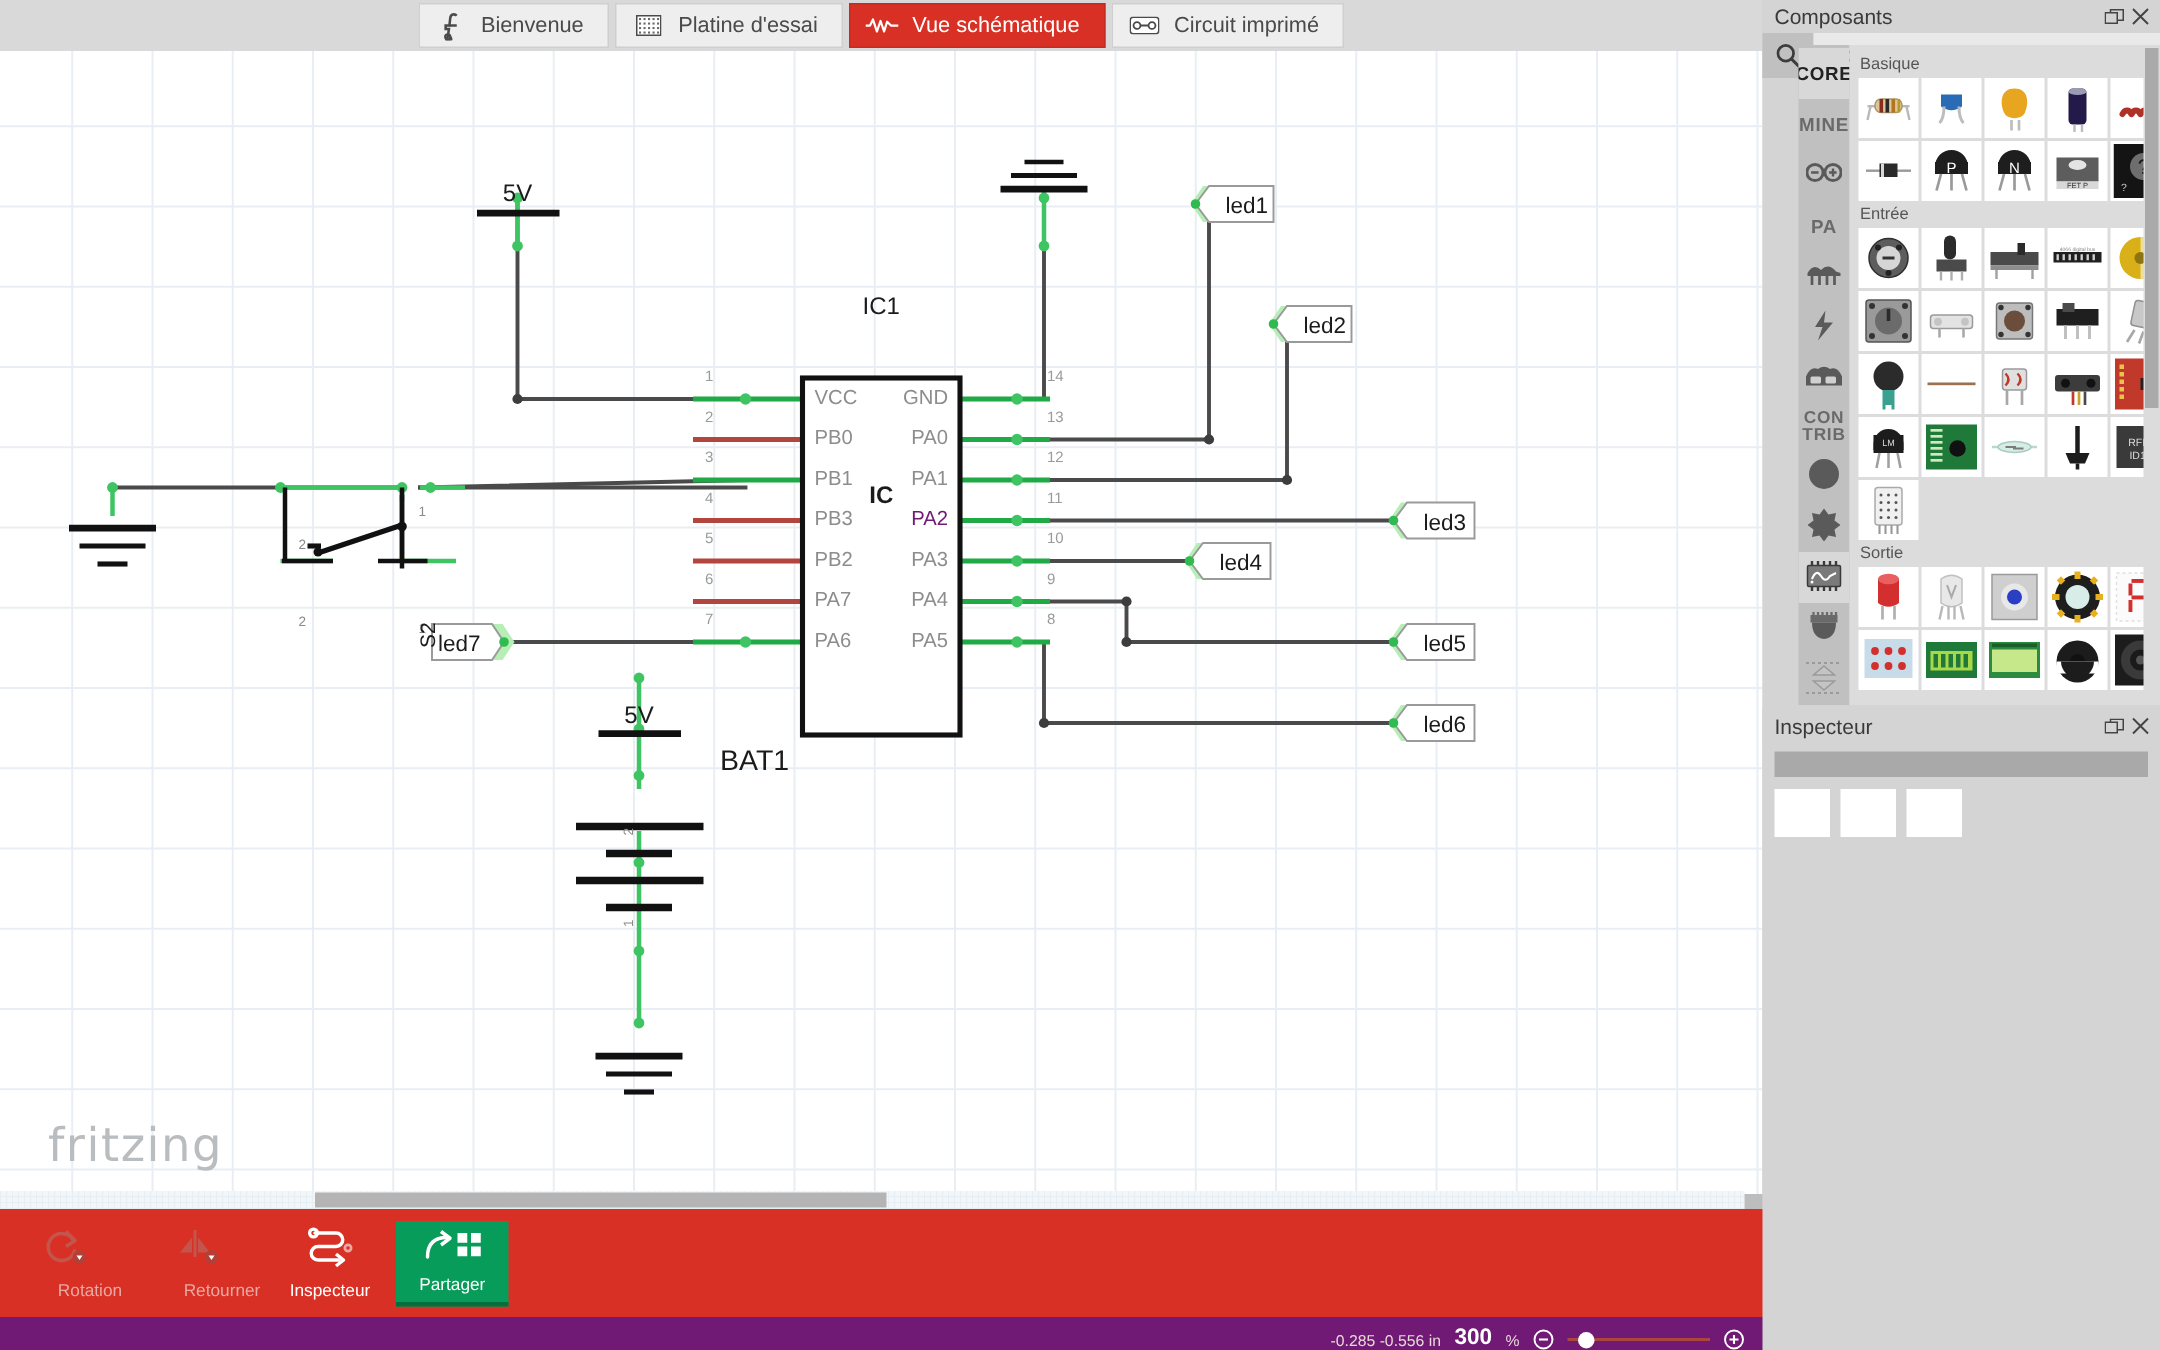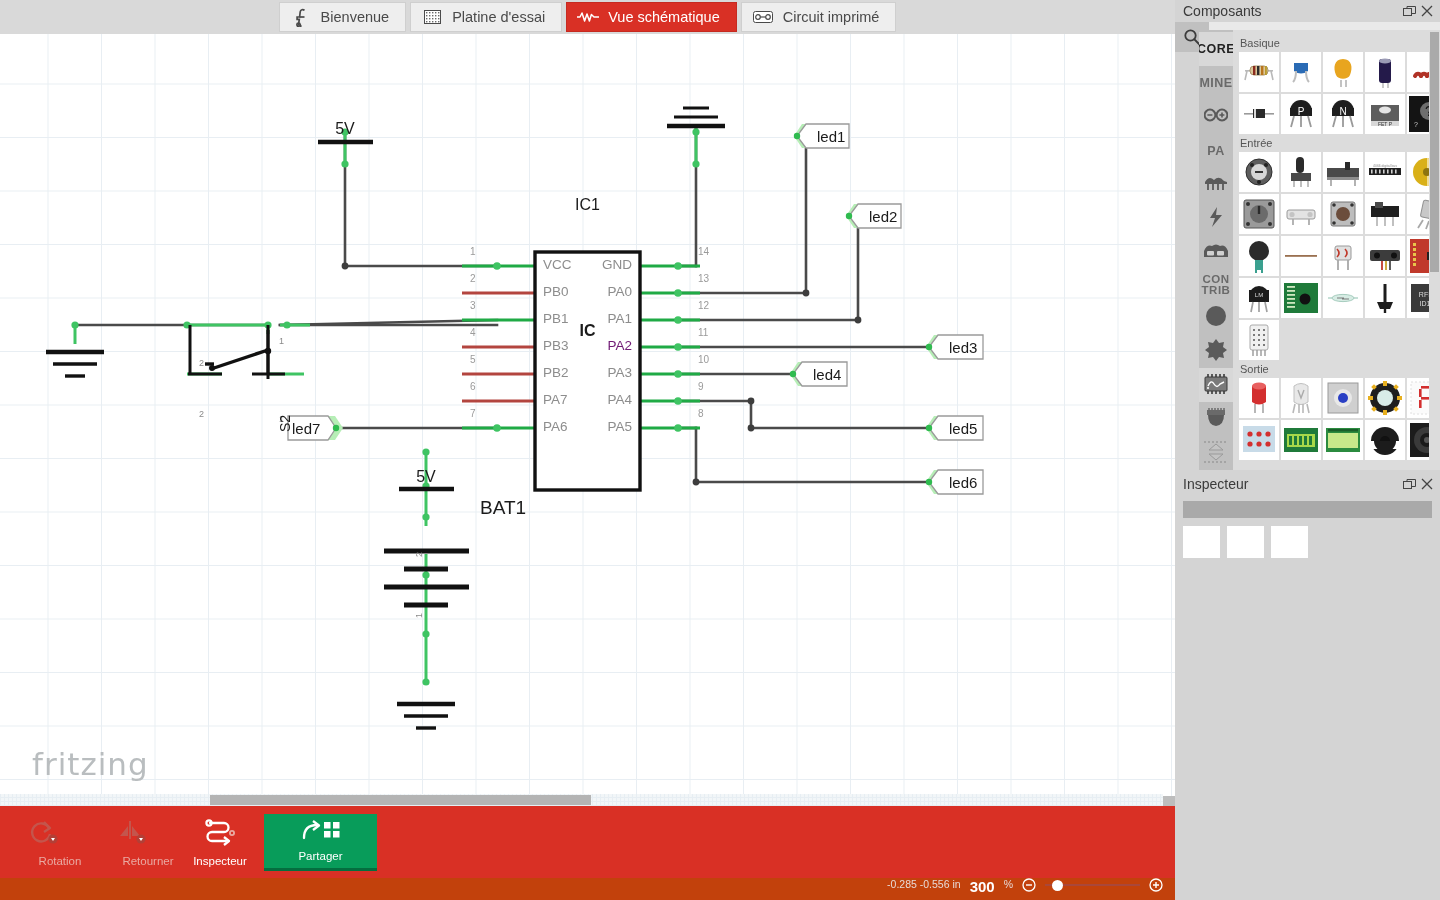--- a/index.html
+++ b/index.html
@@ -136,29 +136,29 @@
     width: 88px; height: 72px; display: flex; flex-direction: column;
     align-items: center; justify-content: center; gap: 5px; cursor: pointer;
   }
   .bbtn .blabel { font-size: 11.5px; color: #ffffff; }
   .bbtn.dim .blabel { color: #e9a9a2; padding-left: 32px; }
   .bstatus {
     flex: 1; height: 72px; display: flex; align-items: center; justify-content: center;
     font-size: 14.5px; color: #f0c5c0;
   }
   .share {
-    width: 113px; height: 57px; margin: 8px 9px 0 0; background: #089c5a;
+    width: 75px; height: 57px; margin: 8px 9px 0 0; background: #089c5a;
     display: flex; flex-direction: column; align-items: center; justify-content: center;
     gap: 4px; cursor: pointer; border-bottom: 3px solid #046e3f;
   }
   .share .blabel { font-size: 11.5px; color: #ffffff; }
 
   .statusbar {
     position: absolute; left: 0; top: 878px; width: 1175px; height: 22px;
-    background: #c2410c; display: flex; align-items: flex-start; justify-content: flex-end;
+    background: #701a75; display: flex; align-items: flex-end; justify-content: flex-end;
     padding-right: 12px; gap: 9px;
   }
   .coords { font-size: 10.5px; color: #e7d9d6; }
   .zoomval { font-size: 15px; font-weight: bold; color: #ffffff; }
   .zoompct { font-size: 10.5px; color: #e7d9d6; }
   .zicon { width: 14px; height: 14px; cursor: pointer; }
   .slider { position: relative; width: 95px; height: 14px; cursor: pointer; }
   .slider .track { position: absolute; left: 0; top: 6px; width: 95px; height: 2px; background: #a9473a; }
   .slider .knob { position: absolute; left: 7px; top: 2px; width: 11px; height: 11px; border-radius: 50%; background: #ffffff; }
 

